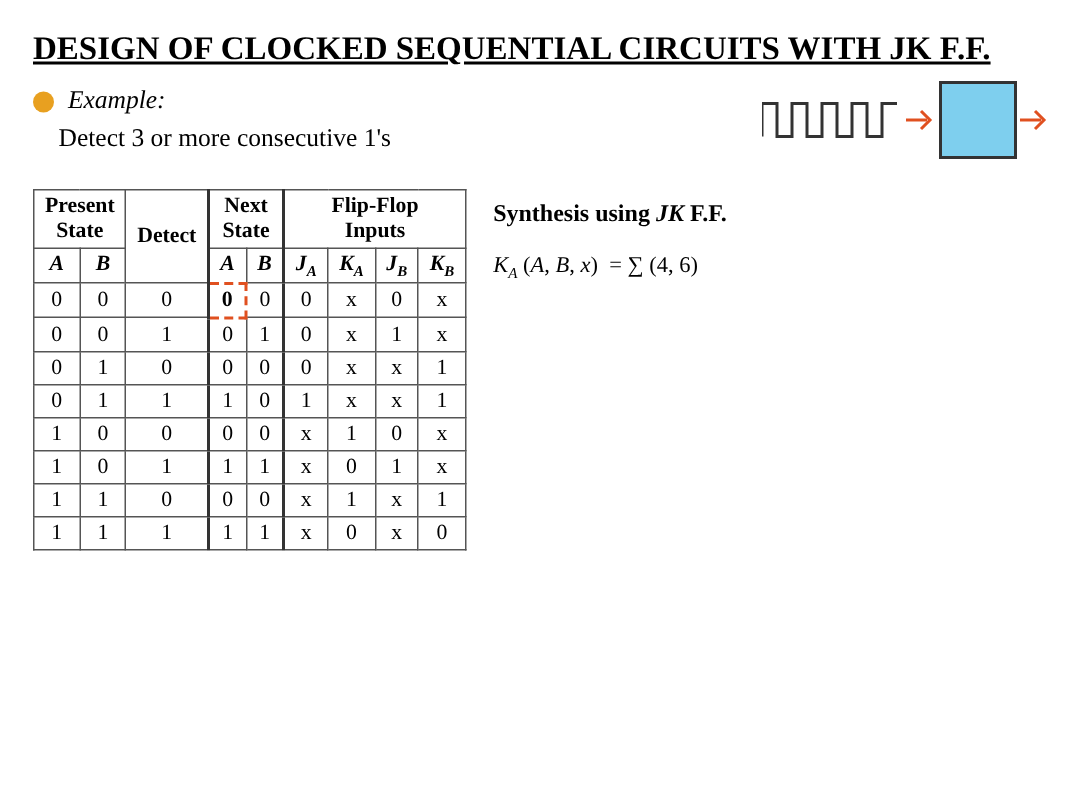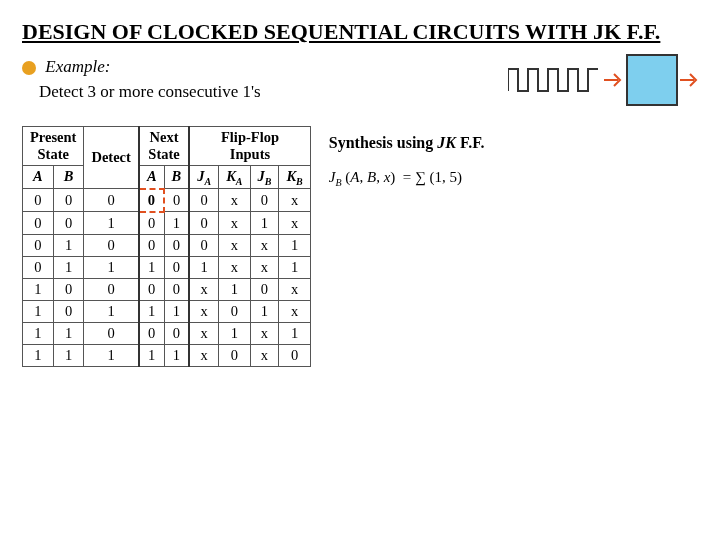--- a/index.html
+++ b/index.html
@@ -318,18 +318,18 @@
         </tbody>
       </table>
     </div>
 
     <div class="formulas">
       <div class="synthesis-label">
         Synthesis using <em>JK</em> F.F.
       </div>
 
       <div class="formula-line">
-        <em>J<sub>B</sub></em> (<em>A</em>, <em>B</em>, <em>x</em>) &nbsp;= ∑ (1, 5)
+        <em>K<sub>A</sub></em> (<em>A</em>, <em>B</em>, <em>x</em>) &nbsp;= ∑ (4, 6)
       </div>
     </div>
 
   </div>
 </div>
 
 </body></html>

